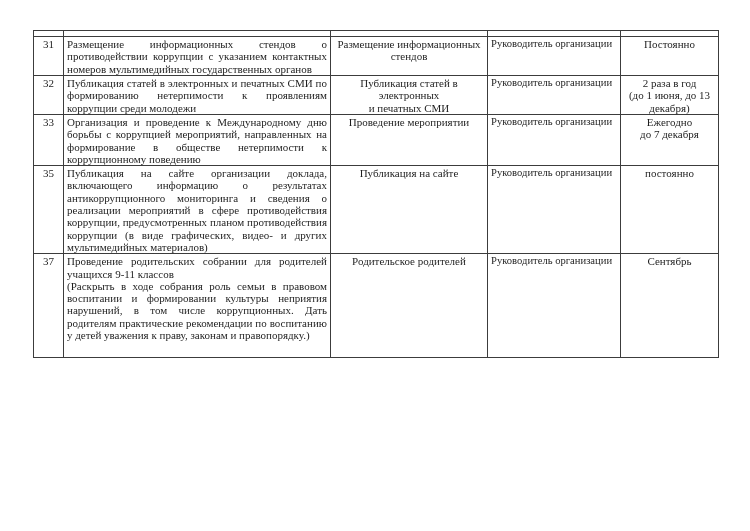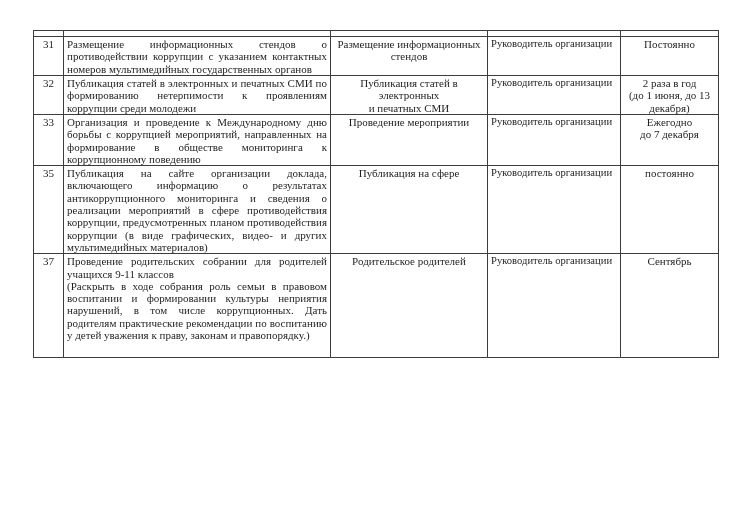--- a/index.html
+++ b/index.html
@@ -85,32 +85,32 @@
       <td class="c-res">Публикация статей в электронных
 и печатных СМИ</td>
       <td class="c-resp">Руководитель организации</td>
       <td class="c-dl">2 раза в год
 (до 1 июня, до 13
 декабря)</td>
     </tr>
 
     <tr class="r33">
       <td class="c-num">33</td>
-      <td class="c-act">Организация и проведение к Международному дню борьбы с коррупцией мероприятий, направленных на формирование в обществе мониторинга к коррупционному поведению</td>
+      <td class="c-act">Организация и проведение к Международному дню борьбы с коррупцией мероприятий, направленных на формирование в обществе нетерпимости к коррупционному поведению</td>
       <td class="c-res">Проведение мероприятии</td>
       <td class="c-resp">Руководитель организации</td>
       <td class="c-dl">Ежегодно
 до 7 декабря</td>
     </tr>
 
 
     <tr class="r35">
       <td class="c-num">35</td>
       <td class="c-act">Публикация на сайте организации доклада, включающего информацию о результатах антикоррупционного мониторинга и сведения о реализации мероприятий в сфере противодействия коррупции, предусмотренных планом противодействия коррупции (в виде графических, видео- и других мультимедийных материалов)</td>
-      <td class="c-res">Публикация на сфере</td>
+      <td class="c-res">Публикация на сайте</td>
       <td class="c-resp">Руководитель организации</td>
       <td class="c-dl">постоянно</td>
     </tr>
 
 
     <tr class="r37">
       <td class="c-num">37</td>
       <td class="c-act">Проведение родительских собрании для родителей учащихся 9-11 классов
 (Раскрыть в ходе собрания роль семьи в правовом воспитании и формировании культуры неприятия нарушений, в том числе коррупционных. Дать родителям практические рекомендации по воспитанию у детей уважения к праву, законам и правопорядку.)</td>
       <td class="c-res">Родительское родителей</td>

